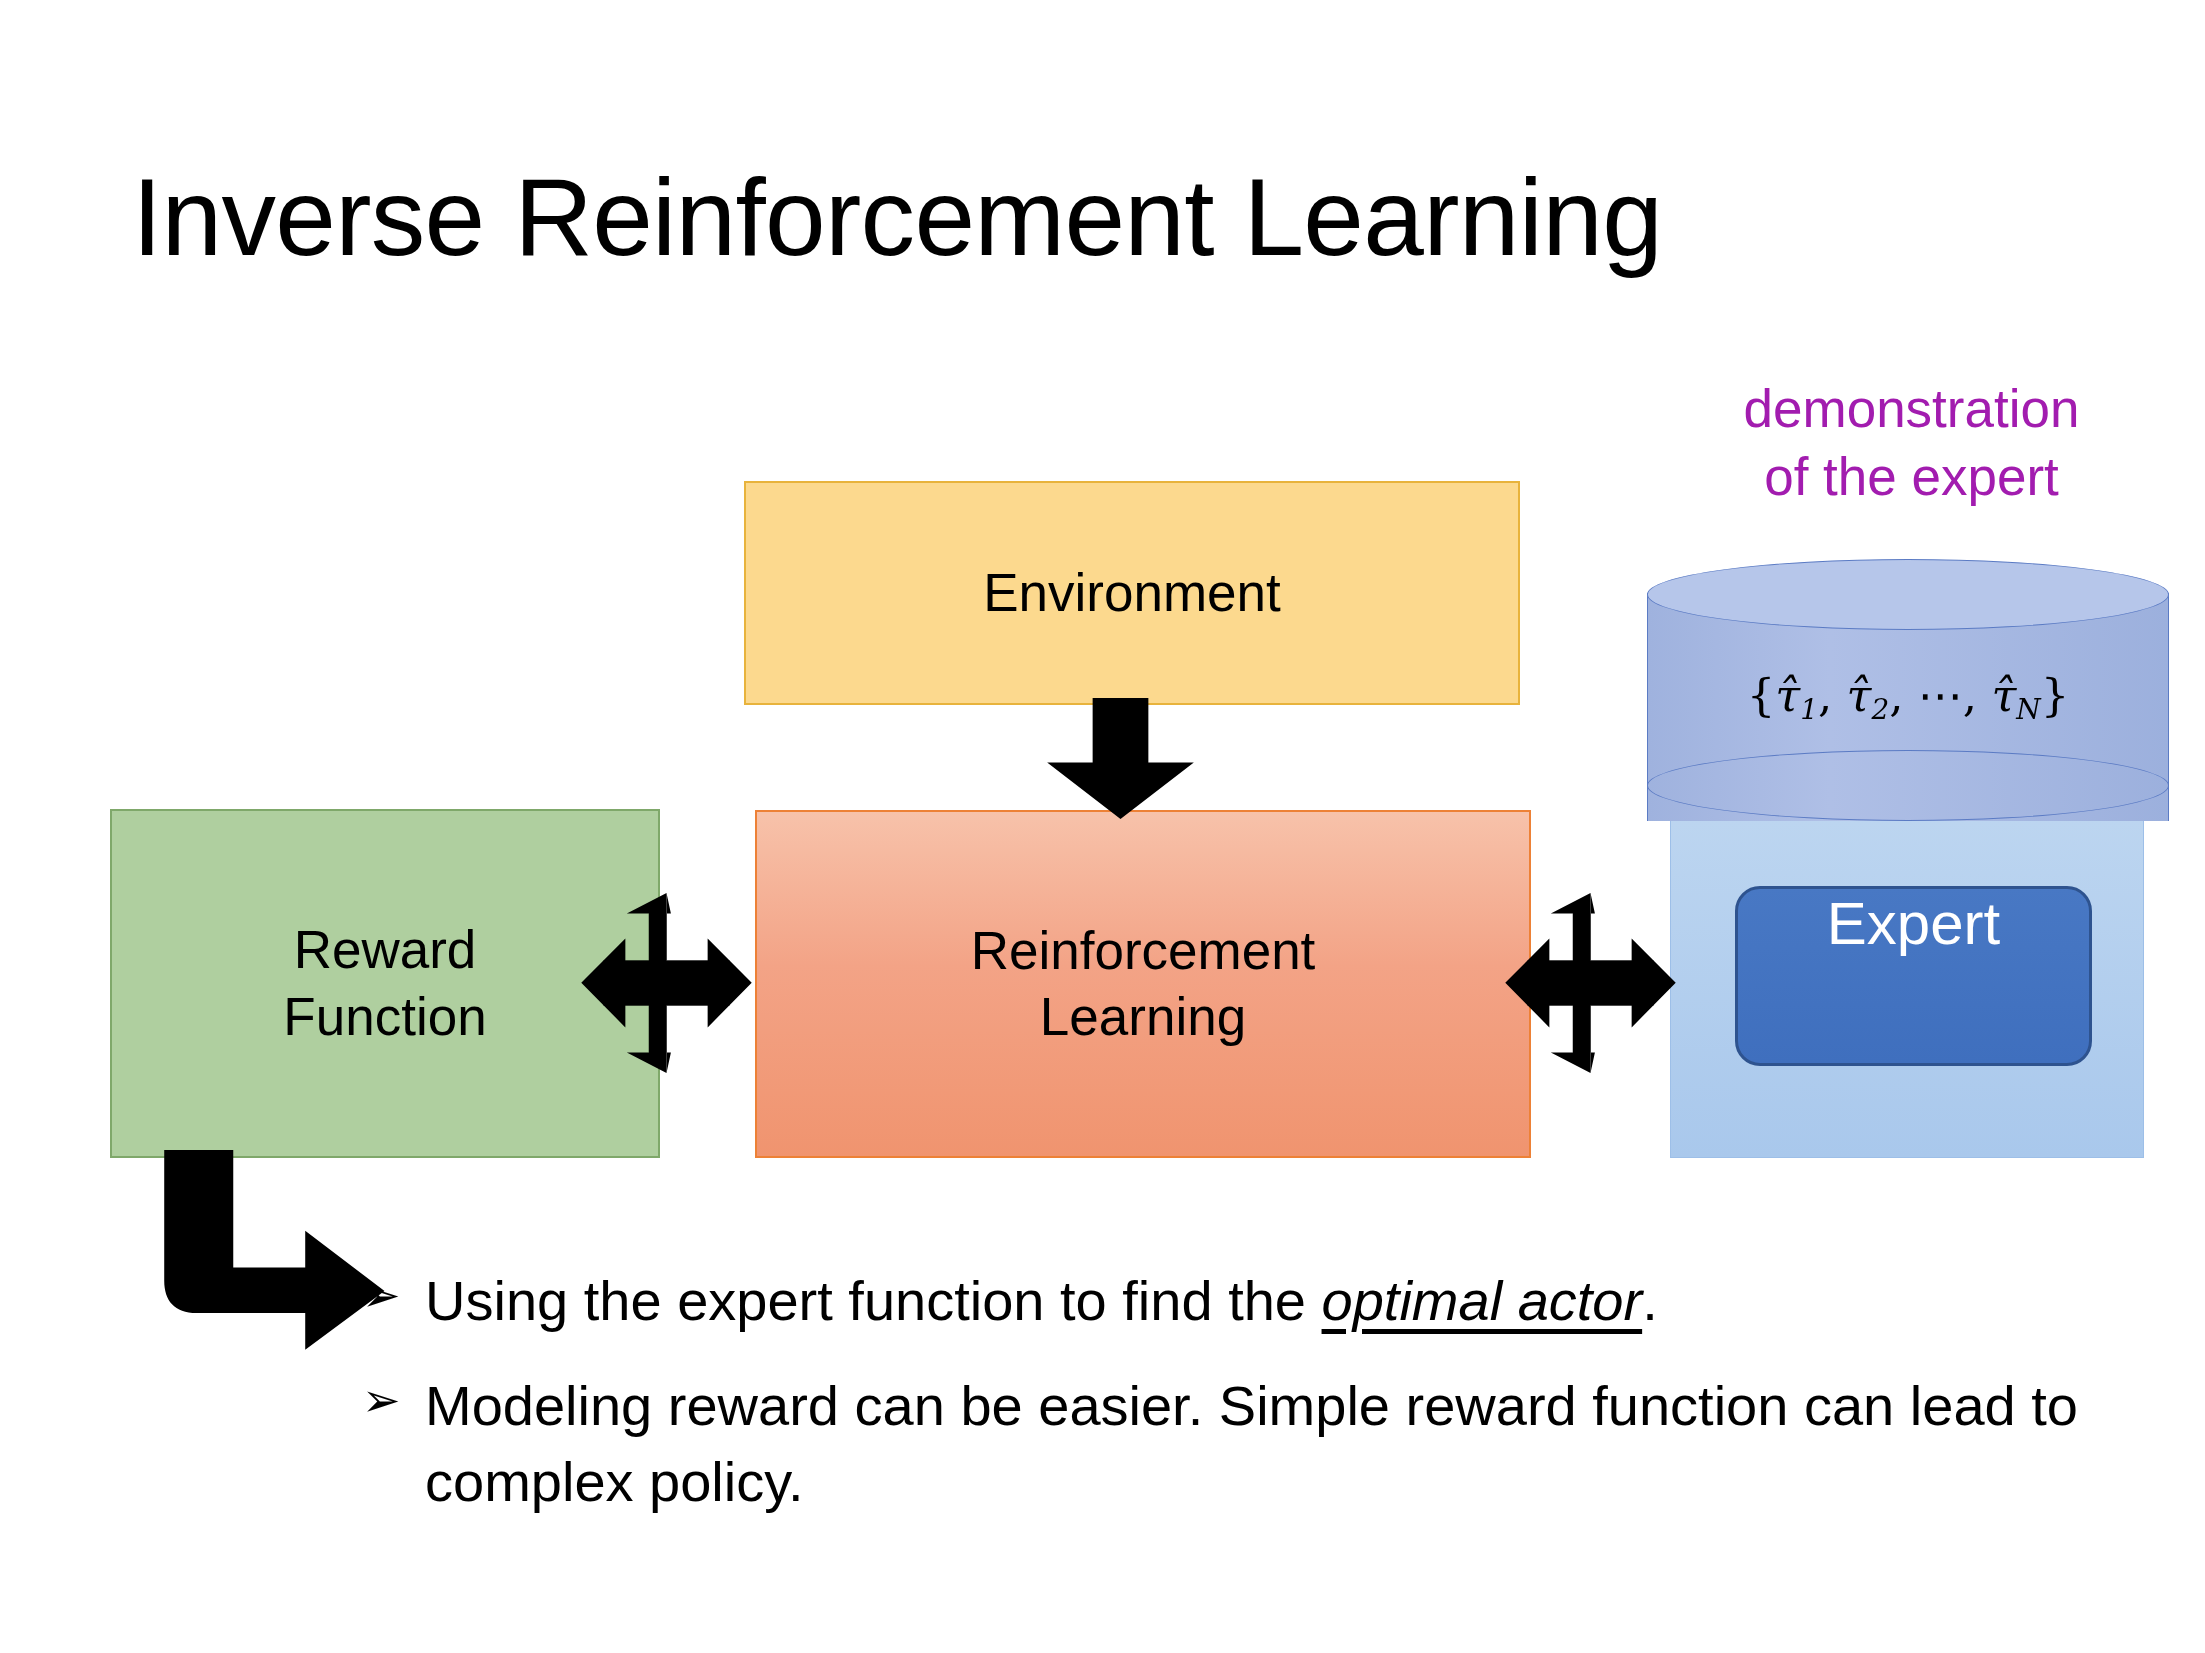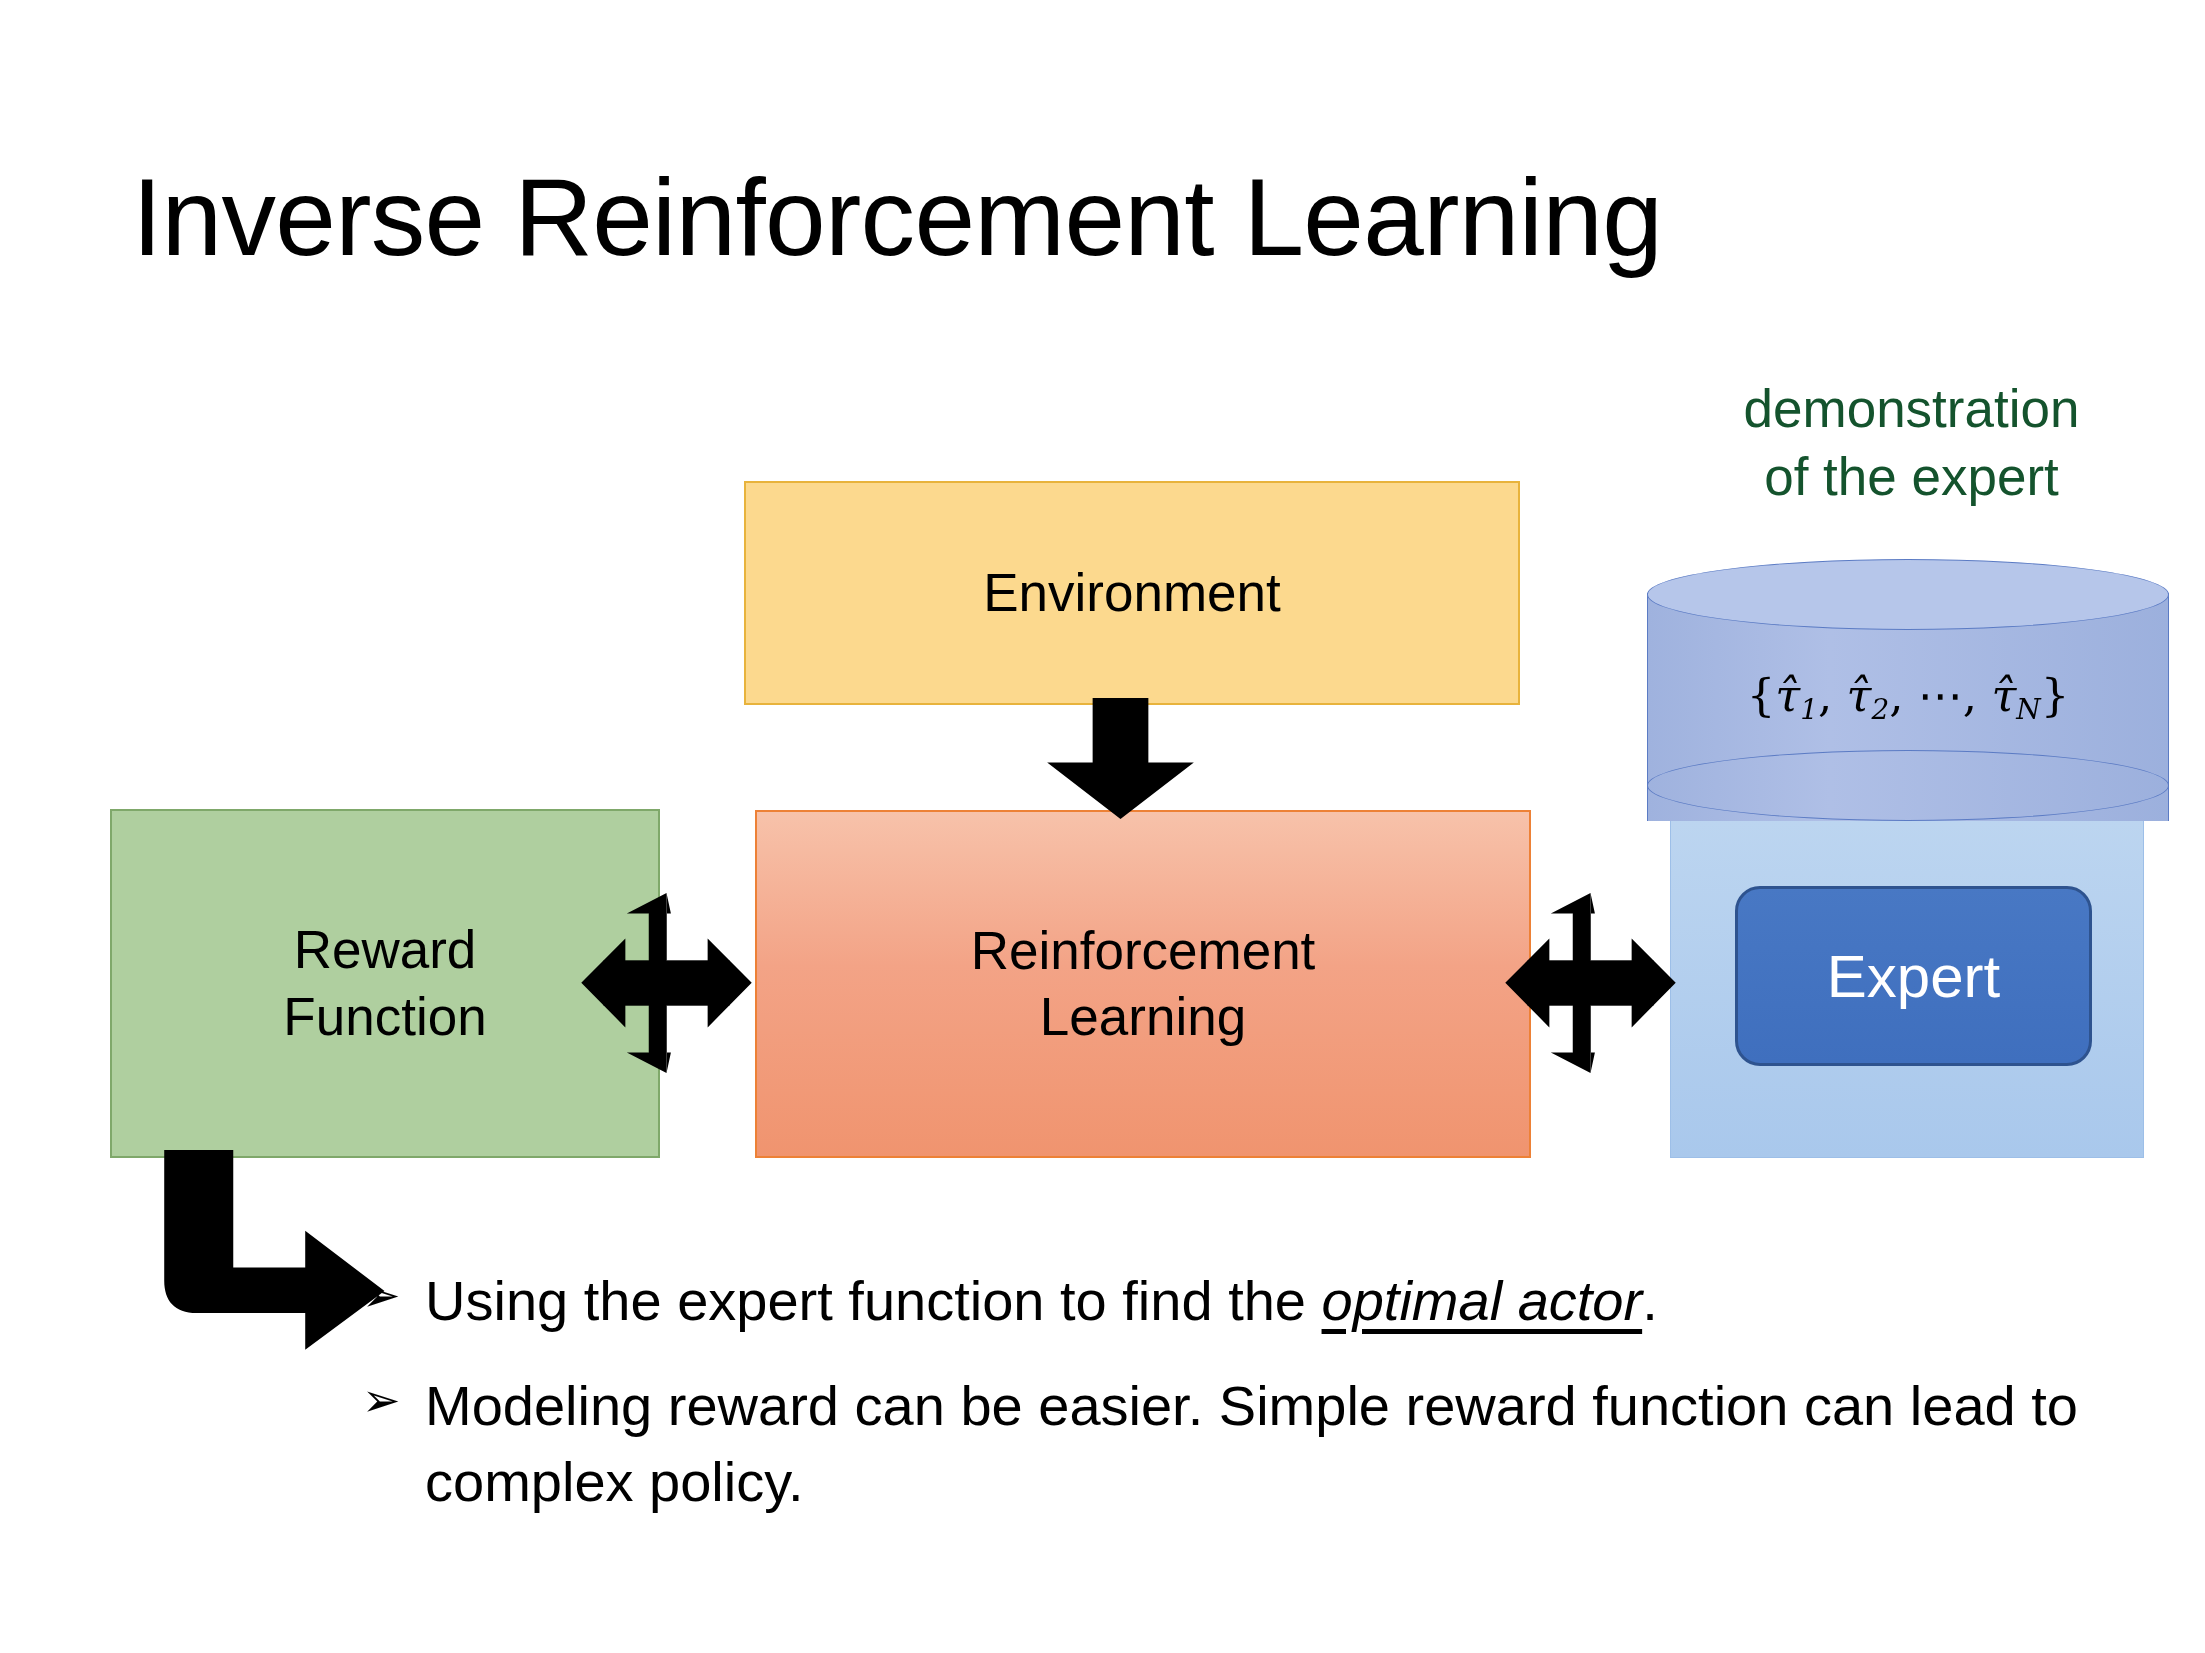--- a/index.html
+++ b/index.html
@@ -81,21 +81,21 @@
 
   
   #demo-caption {
     position: absolute;
     left: 1647px;
     top: 375px;
     width: 529px;
     text-align: center;
     font-size: 53px;
     line-height: 1.28;
-    color: #14532d;
+    color: #a21caf;
     white-space: pre-line;
   }
 
   
   #expert-panel {
     position: absolute;
     left: 1670px;
     top: 820px;
     width: 474px;
     height: 338px;
@@ -170,21 +170,20 @@
     position: absolute;
     left: 1735px;
     top: 886px;
     width: 357px;
     height: 180px;
     border-radius: 25px;
     background: linear-gradient(180deg, #4878C4 0%, #3F6FBE 100%);
     border: 3.7px solid #2E538F;
     box-sizing: border-box;
     display: flex;
-    align-items: center;
     justify-content: center;
     color: #FFFFFF;
     font-size: 60px;
   }
 
   
   .arrow-svg {
     position: absolute;
     overflow: visible;
   }

